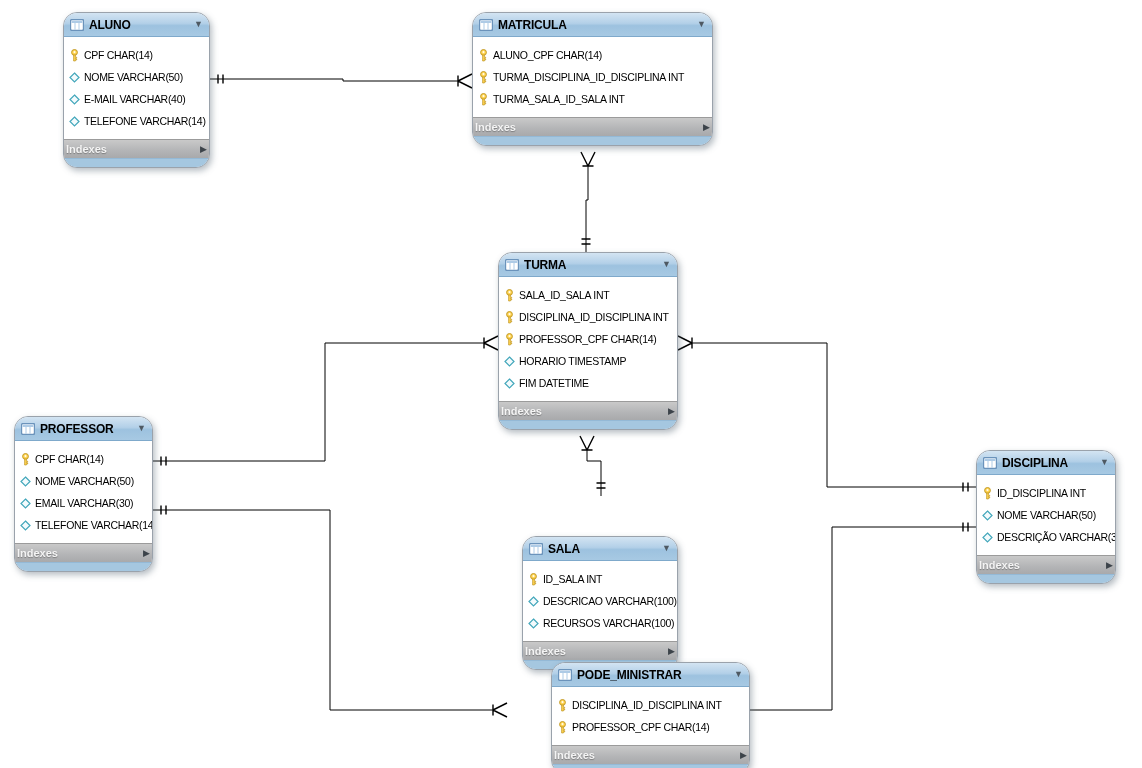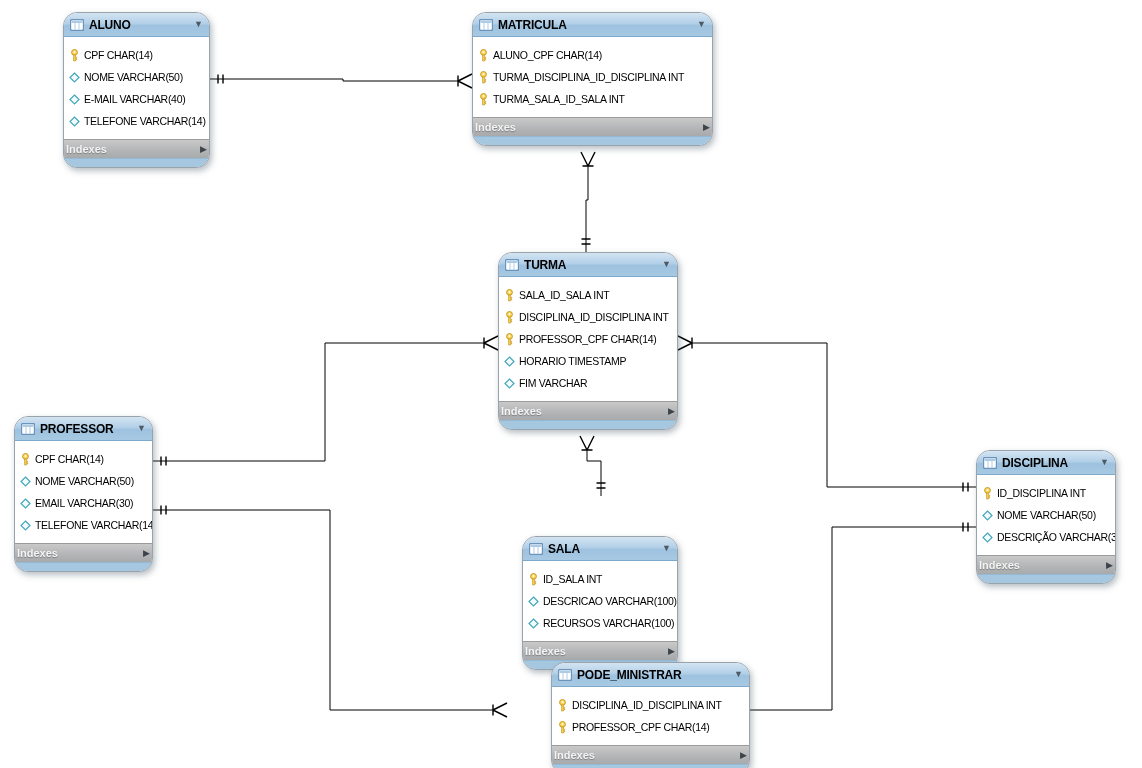--- a/index.html
+++ b/index.html
@@ -241,21 +241,21 @@
             </svg>
           </span>
           <span class="f-label">HORARIO TIMESTAMP</span>
         </div>
         <div class="t-row">
           <span class="f-icon">
             <svg width="11" height="11" viewBox="0 0 11 11">
               <polygon points="5.5,1 10,5.5 5.5,10 1,5.5" fill="#f4fbfd" stroke="#43a7bb" stroke-width="1.2"></polygon>
             </svg>
           </span>
-          <span class="f-label">FIM VARCHAR</span>
+          <span class="f-label">FIM DATETIME</span>
         </div>
       </div>
       <div class="t-indexes">
         <span>Indexes</span>
         <span class="idx-arrow">▶</span>
       </div>
       <div class="t-footer"></div>
     </div>
     <div class="table-node" style="left: 14px; top: 416px; width: 139px;">
       <div class="t-header">

